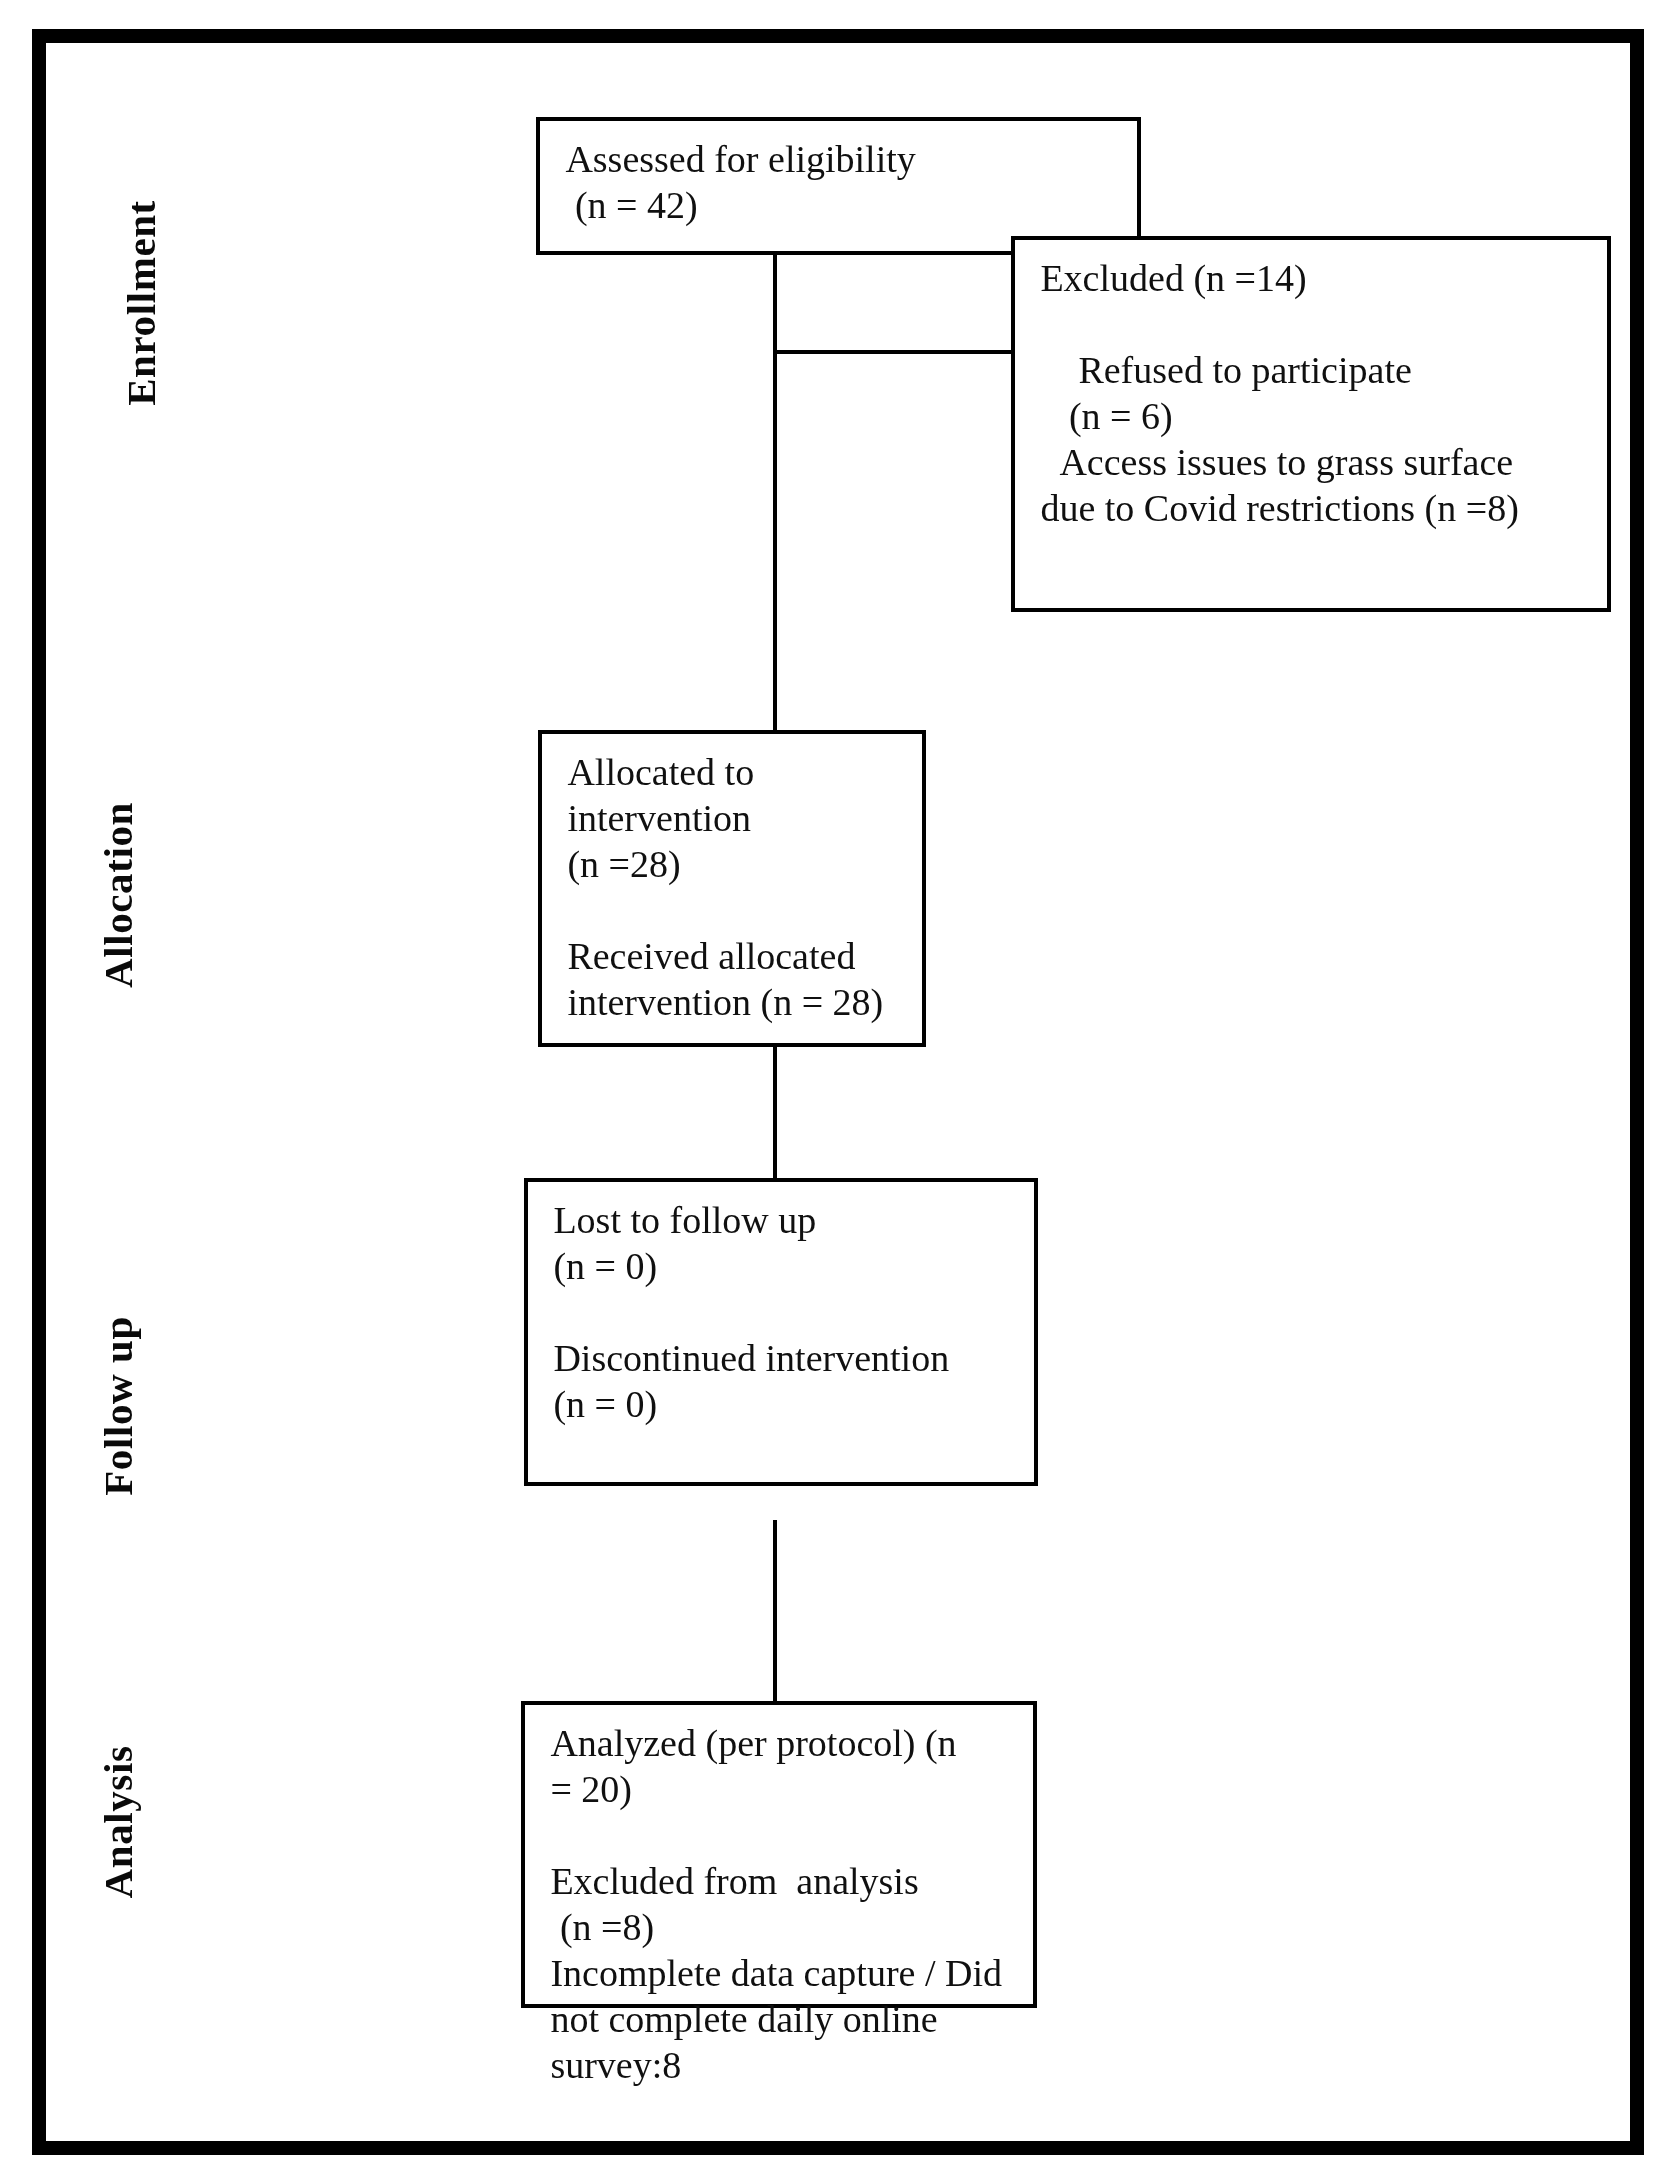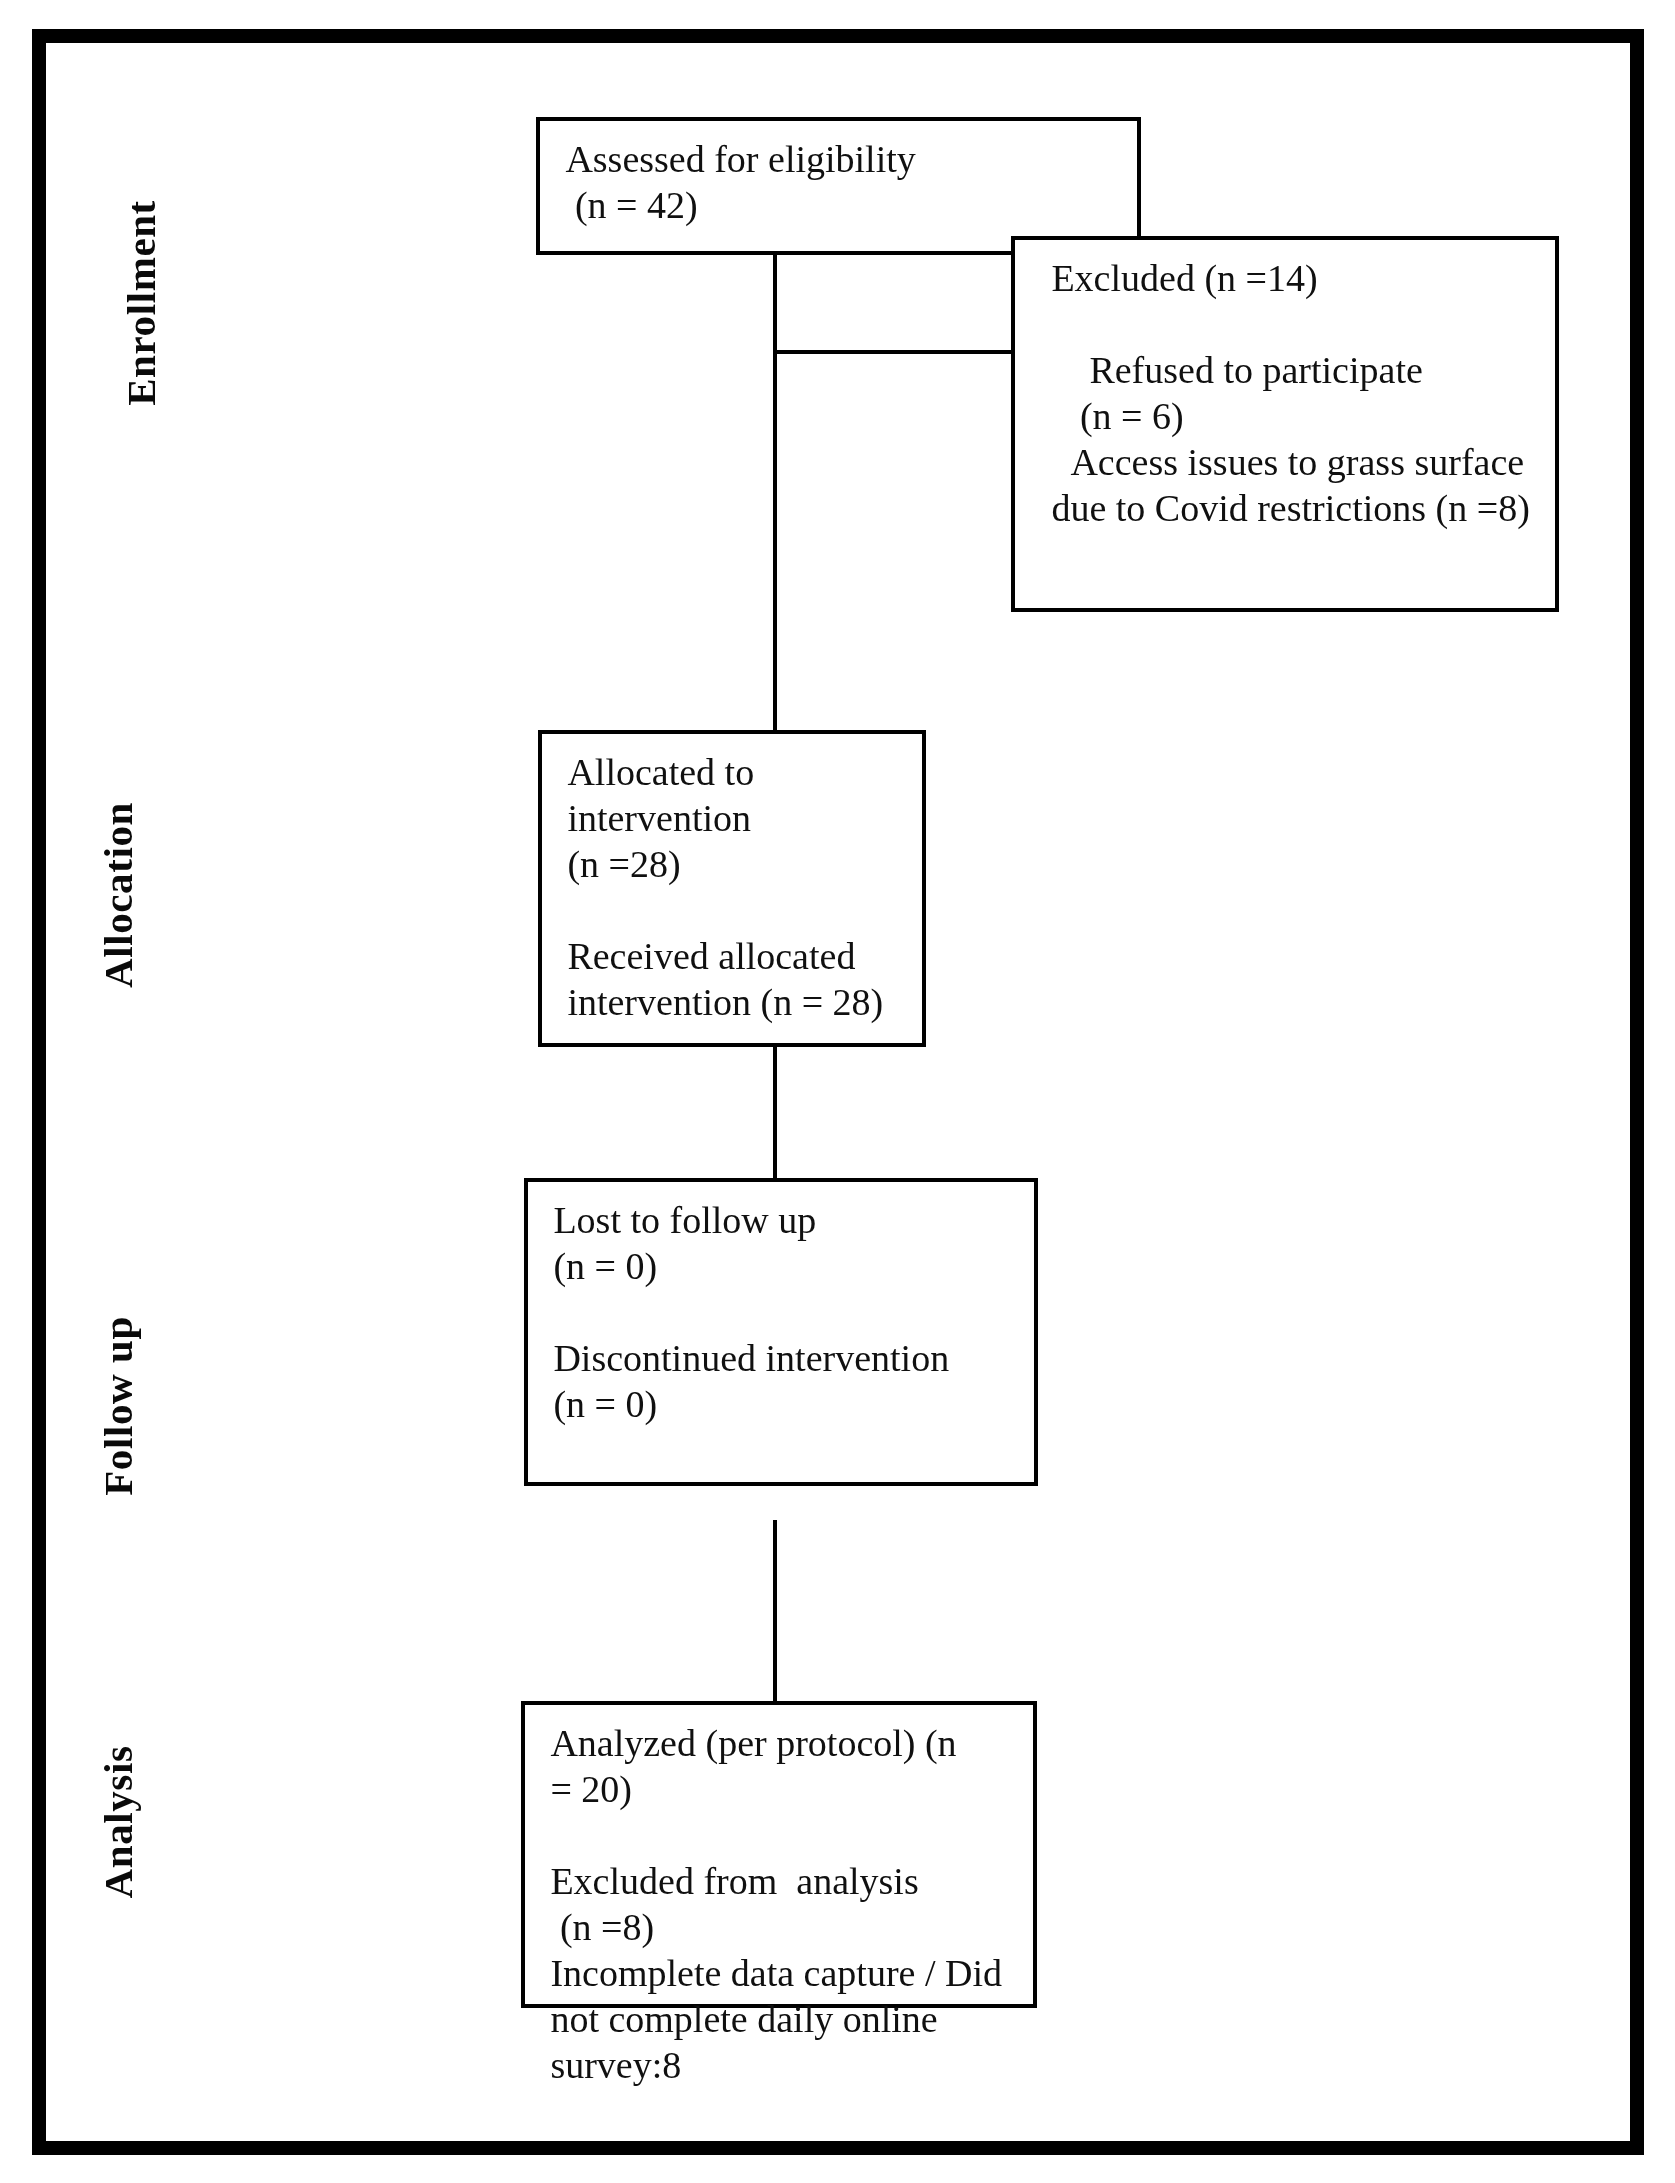--- a/index.html
+++ b/index.html
@@ -52,21 +52,21 @@
     background: #000000;
   }
 
   
   #label-enrollment { left: 141px; top: 303px; }
   #label-allocation { left: 118px; top: 895px; }
   #label-followup   { left: 118px; top: 1406px; }
   #label-analysis   { left: 118px; top: 1822px; }
 
   #box-assessed  { left: 536px;  top: 71px;  width: 605px; height: 138px; margin-top: 46px; }
-  #box-excluded  { left: 1011px; top: 236px;  width: 548px; height: 376px; padding-left: 11px; }
+  #box-excluded  { left: 1011px; top: 236px;  width: 600px; height: 376px; }
   #box-allocated { left: 538px;  top: 730px; width: 388px; height: 317px; }
   #box-followup  { left: 524px;  top: 1178px; width: 514px; height: 308px; }
   #box-analysis  { left: 521px;  top: 1701px; width: 516px; height: 307px; }
 
   #line-v1 { left: 773px; top: 210px;  width: 3.8px;   height: 522px; }
   #line-h1 { left: 773px; top: 350px;  width: 241px; height: 3.8px;  }
   #line-v2 { left: 773px; top: 1044px; width: 3.8px;   height: 135px; }
   #line-v3 { left: 773px; top: 1520px; width: 3.8px;   height: 182px; }
 </style>
 </head>

